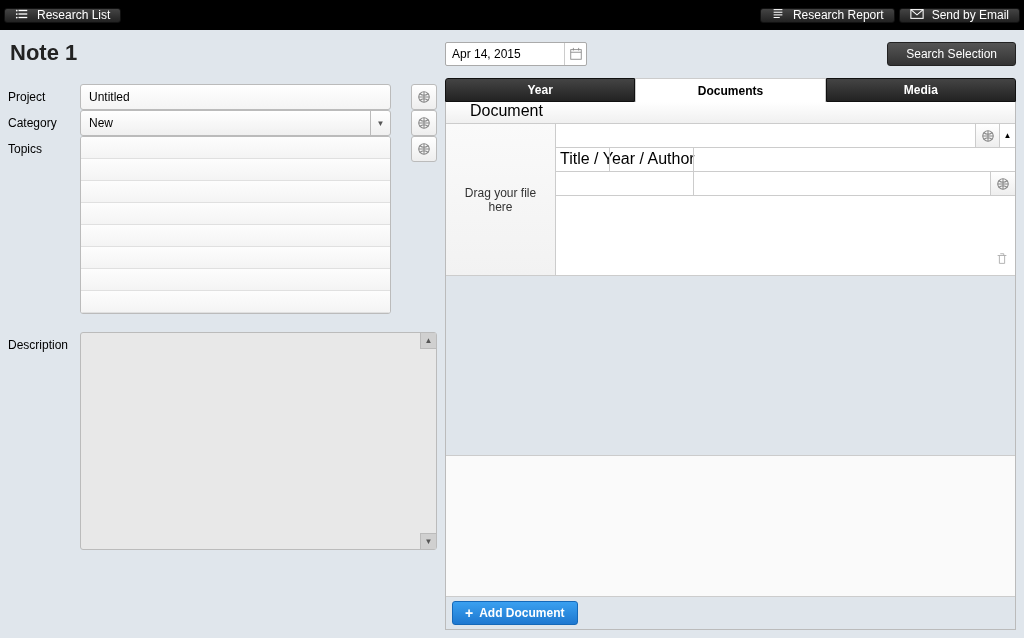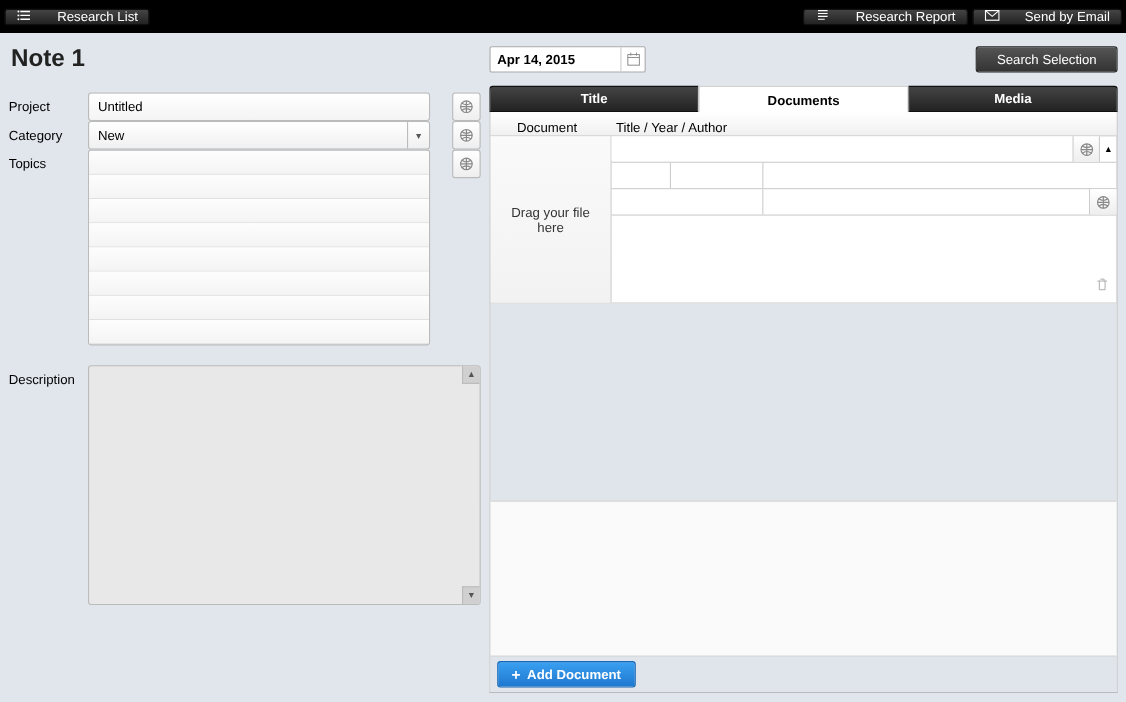--- a/index.html
+++ b/index.html
@@ -11,21 +11,21 @@
 .topbar-btn {
   background: linear-gradient(#444,#222);
   color: #fff;
   border: 1px solid #111;
   border-radius: 3px;
   height: 15px;
   padding: 0 10px;
   font-size: 12px;
   display: flex;
   align-items: center;
-  gap: 23px;
+  gap: 8px;
   cursor: pointer;
 }
 .topbar-btn svg { width: 14px; height: 14px; }
 
 
 .main { display: flex; height: calc(638px - 30px); }
 .left-pane { width: 445px; padding: 10px 8px 8px 8px; }
 .right-pane { flex: 1; padding: 10px 8px 8px 0; display: flex; flex-direction: column; }
 
 
@@ -101,21 +101,21 @@
 }
 .desc-scroll-up { top: 0; border-bottom: 1px solid #bbb; }
 .desc-scroll-down { bottom: 0; border-top: 1px solid #bbb; }
 
 
 .right-top { display: flex; align-items: center; gap: 8px; margin-bottom: 10px; height: 28px; }
 .date-field {
   width: 142px; height: 24px;
   background: #fff; border: 1px solid #aaa; border-radius: 2px;
   display: flex; align-items: center; padding: 0 6px;
-  font-size: 12px; position: relative; font-weight: bold;
+  font-size: 12px; position: relative;
 }
 .cal-icon {
   position: absolute; right: 0; top: 0; bottom: 0; width: 22px;
   border-left: 1px solid #ccc;
   display: flex; align-items: center; justify-content: center; cursor: pointer;
 }
 .cal-icon svg { width: 14px; height: 14px; }
 .flex-spacer { flex: 1; }
 .search-sel-btn {
   background: linear-gradient(#555,#333);
@@ -130,21 +130,21 @@
   font-size: 12px; font-weight: bold; cursor: pointer;
   background: linear-gradient(#444,#222); color: #fff;
   border: 1px solid #111;
 }
 .tab.active { background: #fff; color: #000; border: 1px solid #ccc; border-bottom: none; }
 .tab:first-child { border-top-left-radius: 3px; }
 .tab:last-child { border-top-right-radius: 3px; }
 
 
 .doc-panel { border: 1px solid #bbb; border-top: none; background: #fff; display: flex; flex-direction: column; flex: 1; }
-.doc-header { height: 22px; background: linear-gradient(#fff,#f0f0f0); border-bottom: 1px solid #ccc; display: flex; align-items: flex-end; font-size: 12px; }
+.doc-header { height: 22px; background: linear-gradient(#fff,#f0f0f0); border-bottom: 1px solid #ccc; display: flex; align-items: flex-start; font-size: 16px; }
 .doc-header .col-doc { width: 110px; padding-left: 24px; }
 .doc-header .col-tya { flex: 1; padding-left: 4px; margin-top: 48px; }
 .doc-header .col-end { width: 34px; }
 
 .doc-body { display: flex; height: 152px; border-bottom: 1px solid #ccc; }
 .drop-zone { width: 110px; display: flex; align-items: center; justify-content: center; text-align: center; font-size: 12px; color: #333; border-right: 1px solid #ccc; background: linear-gradient(#fafafa,#f2f2f2); padding: 0 8px; }
 .doc-fields { flex: 1; display: flex; flex-direction: column; position: relative; }
 .doc-row1 { height: 24px; border-bottom: 1px solid #ccc; display: flex; }
 .doc-row1-input { flex: 1; border: none; height: 22px; padding: 0 6px; }
 .doc-row1-globe { width: 24px; border-left: 1px solid #ccc; display: flex; align-items: center; justify-content: center; cursor: pointer; background: linear-gradient(#fff,#eee); }
@@ -300,21 +300,21 @@
               <line x1="5" y1="1" x2="5" y2="4"></line>
               <line x1="11" y1="1" x2="11" y2="4"></line>
             </svg>
         </div>
       </div>
       <div class="flex-spacer"></div>
       <button class="search-sel-btn">Search Selection</button>
     </div>
 
     <div class="tabs">
-      <div class="tab">Title</div>
+      <div class="tab">Year</div>
       <div class="tab active">Documents</div>
       <div class="tab">Media</div>
     </div>
 
     <div class="doc-panel">
       <div class="doc-header">
         <div class="col-doc">Document</div>
         <div class="col-tya">Title / Year / Author</div>
         <div class="col-end"></div>
       </div>

